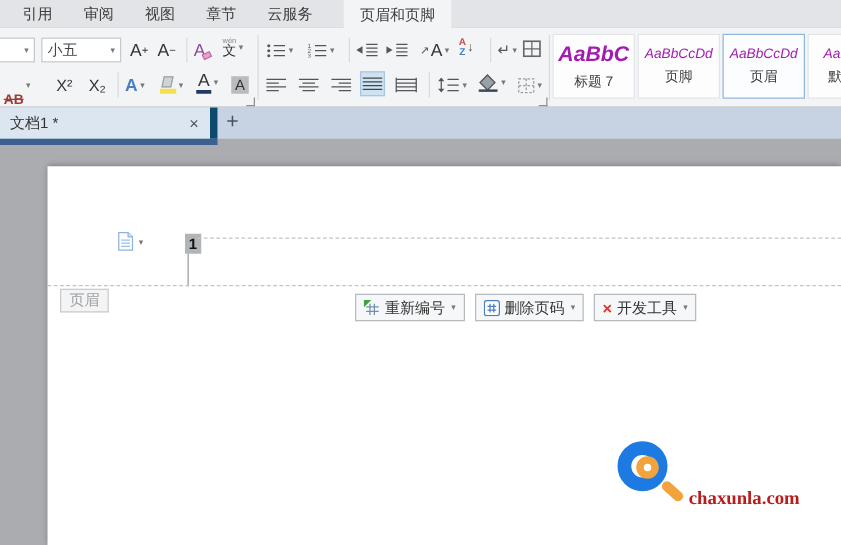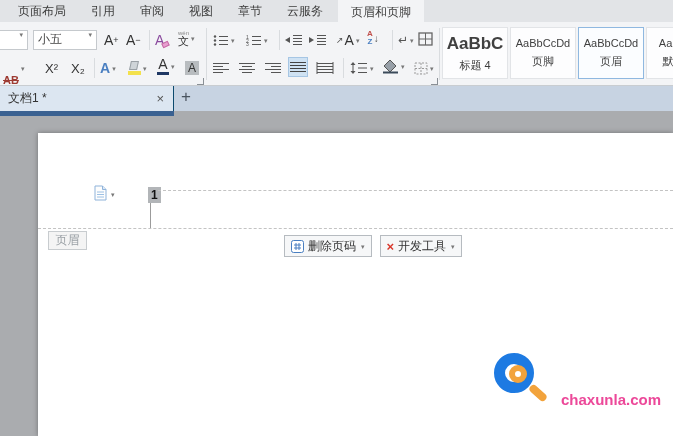--- a/index.html
+++ b/index.html
@@ -4,29 +4,29 @@
 <style>
   html,body{margin:0;padding:0;background:#888;}
   .app{position:relative;width:673px;height:436px;overflow:hidden;background:#aaacaf;
        font-family:"Liberation Sans","DejaVu Sans",sans-serif;cursor:default;}
   .app *{box-sizing:border-box;}
 
   
   .menubar{position:absolute;left:0;top:0;width:673px;height:22px;background:#e2e4e7;
            display:flex;align-items:stretch;font-size:12px;color:#3c3c3c;}
   .menutab{display:flex;align-items:center;padding:0 7px;margin-left:11px;white-space:nowrap;}
-  .menutab.active{background:#f3f4f6;margin-left:8px;padding:12px 13px;}
+  .menutab.active{background:#f3f4f6;margin-left:18px;padding:12px 13px;}
 
   
   .ribbon{position:absolute;left:0;top:22px;width:673px;height:64px;background:#f3f4f6;
           border-bottom:1px solid #c9cdd1;font-size:12px;color:#444;}
   .rb{position:absolute;height:20px;display:inline-flex;align-items:center;gap:1px;padding:0 1px;}
   .caret{font-size:7px;color:#777;margin-left:1px;line-height:1;}
   .vd{position:absolute;width:1px;background:#d9dcdf;}
-  .combo{background:#fff;border:1px solid #c5c9cd;display:inline-flex;align-items:flex-start;
+  .combo{background:#fff;border:1px solid #c5c9cd;display:inline-flex;align-items:center;
          justify-content:space-between;padding:0 4px;height:20px;position:absolute;}
   .bigA{font-size:14px;color:#333;line-height:1;}
   .blueA{font-size:14px;color:#4a7fc1;font-weight:bold;line-height:1;}
   .supSign{font-size:9px;vertical-align:7px;color:#333;margin-left:-1px;}
   .strike{color:#9e3b33;font-size:11px;font-weight:bold;text-decoration:line-through;margin-top:24px;}
   .scripts{font-size:13px;color:#333;}
   .ubar{display:block;width:12px;height:3px;margin-top:1px;}
   .stack{display:inline-flex;flex-direction:column;align-items:center;line-height:1;}
   .stack .pin{font-size:6px;color:#888;}
   .stack .han{font-size:11px;color:#333;}
@@ -40,28 +40,28 @@
   .hlpen .nib{position:absolute;left:2px;top:0;width:8px;height:9px;background:#cfd4d8;
               border:1px solid #9aa0a5;transform:skewX(-12deg);}
   .hlpen .bar{position:absolute;left:0;bottom:0;width:13px;height:4px;background:#f3e14c;}
   .activeTool{background:#cfe2f3;border:1px solid #a6c6e4;}
   .launcher{position:absolute;width:7px;height:7px;border-right:1px solid #8a9096;
             border-bottom:1px solid #8a9096;}
   .styles{position:absolute;left:442px;top:5px;height:52px;display:flex;gap:2px;}
   .stylecard{width:66px;height:52px;background:#fdfdfe;border:1px solid #e2e4e7;
              display:flex;flex-direction:column;align-items:center;justify-content:center;}
   .stylecard.sel{border:1px solid #8fb8e0;background:#fbfdff;}
-  .sPrev{font-size:11px;color:#404040;line-height:1.25;}
+  .sPrev{font-size:11px;color:#a21caf;line-height:1.25;font-style:italic;}
   .sPrev.h4{font-size:17px;font-weight:bold;}
   .sName{font-size:11px;color:#3c3c3c;margin-top:3px;}
 
   
   .tabbar{position:absolute;left:0;top:86px;width:673px;height:25px;background:#c7d3e2;}
   .doctab{position:absolute;left:0;top:0;width:174px;height:25px;background:#dce6f1;
-          border-right:1px solid #0c4a6e;display:flex;align-items:center;font-size:12px;color:#333;}
+          border-right:6px solid #0c4a6e;display:flex;align-items:center;font-size:12px;color:#333;}
   .doctab .lbl{margin-left:8px;flex:1;}
   .doctab .x{margin-right:9px;color:#555;font-size:13px;}
   .newtab{position:absolute;left:181px;top:1px;font-size:17px;color:#49535e;}
   .bluebar{position:absolute;left:0;top:111px;width:174px;height:5px;background:#3a6191;}
 
   
   .page{position:absolute;left:38px;top:133px;width:635px;height:303px;background:#fff;
         box-shadow:0 0 5px rgba(0,0,0,.35);overflow:hidden;}
   .dashTop{position:absolute;left:120px;right:0;top:57px;border-top:1px dashed #c3c3c3;}
   .dashBottom{position:absolute;left:0;right:0;top:95px;border-top:1px dashed #c3c3c3;}
@@ -79,29 +79,28 @@
   
   .wm{position:absolute;left:452px;top:216px;width:230px;height:80px;}
   .wmRing{position:absolute;left:4px;top:4px;width:40px;height:40px;border:11px solid #1d7ae2;border-radius:50%;}
   .wmGap{position:absolute;left:44px;top:40px;width:17px;height:13px;background:#fff;transform:rotate(40deg);}
   .wmLens{position:absolute;left:19px;top:16px;width:18px;height:18px;border:6px solid #f2a33c;
           border-radius:50%;background:#fff;}
   .wmHandle{position:absolute;left:38px;top:40px;width:20px;height:8px;background:#f2a33c;
             border-radius:4px;transform:rotate(42deg);}
   .wmTitle{position:absolute;left:68px;top:0px;font-size:35px;font-weight:bold;color:#161616;
            letter-spacing:2px;white-space:nowrap;}
-  .wmDomain{position:absolute;left:71px;top:42px;font-size:15px;font-weight:bold;color:#ec4899;}
+  .wmDomain{position:absolute;left:61px;top:42px;font-size:15px;font-weight:bold;color:#b91c1c;font-family:Liberation Serif, serif;}
 </style>
 </head>
 <body>
 
 <div class="app">
 
   <div class="menubar">
-    <span class="menutab">页面布局</span>
     <span class="menutab">引用</span>
     <span class="menutab">审阅</span>
     <span class="menutab">视图</span>
     <span class="menutab">章节</span>
     <span class="menutab">云服务</span>
     <span class="menutab active">页眉和页脚</span>
   </div>
 
   <div class="ribbon">
 
@@ -305,21 +304,21 @@
       </svg>
       <span class="caret">▾</span>
     </span>
     <div class="launcher" style="left:431px;top:56px;"></div>
 
     <div class="vd" style="left:439px;top:6px;height:52px;"></div>
 
     <div class="styles">
       <div class="stylecard">
         <span class="sPrev h4">AaBbC</span>
-        <span class="sName">标题 4</span>
+        <span class="sName">标题 7</span>
       </div>
       <div class="stylecard">
         <span class="sPrev">AaBbCcDd</span>
         <span class="sName">页脚</span>
       </div>
       <div class="stylecard sel">
         <span class="sPrev">AaBbCcDd</span>
         <span class="sName">页眉</span>
       </div>
       <div class="stylecard">
@@ -351,20 +350,31 @@
     </div>
     <span class="pagenum">1</span>
     <div class="dashTop"></div>
     <div class="marginV"></div>
     <div class="dashBottom"></div>
     <div class="hdrtag">页眉</div>
 
     <div class="btnrow">
       <span class="pgbtn">
         <svg width="13" height="13">
+          <line x1="5" y1="3" x2="5" y2="12" stroke="#6f8fae"></line>
+            <line x1="8.5" y1="3" x2="8.5" y2="12" stroke="#6f8fae"></line>
+          <line x1="2" y1="5.5" x2="12" y2="5.5" stroke="#6f8fae"></line>
+            <line x1="2" y1="9" x2="12" y2="9" stroke="#6f8fae"></line>
+          <polygon points="0,0 6,0 0,6" fill="#3fa13f"></polygon>
+        </svg>
+        <span>重新编号</span>
+        <span class="caret">▾</span>
+      </span>
+      <span class="pgbtn">
+        <svg width="13" height="13">
           <rect x="0.5" y="0.5" width="12" height="12" rx="2" fill="#fff" stroke="#4a7fc1"></rect>
           <line x1="5" y1="3" x2="5" y2="10" stroke="#4a7fc1"></line>
             <line x1="8" y1="3" x2="8" y2="10" stroke="#4a7fc1"></line>
           <line x1="3" y1="5" x2="10" y2="5" stroke="#4a7fc1"></line>
             <line x1="3" y1="8" x2="10" y2="8" stroke="#4a7fc1"></line>
         </svg>
         <span>删除页码</span>
         <span class="caret">▾</span>
       </span>
       <span class="pgbtn">

